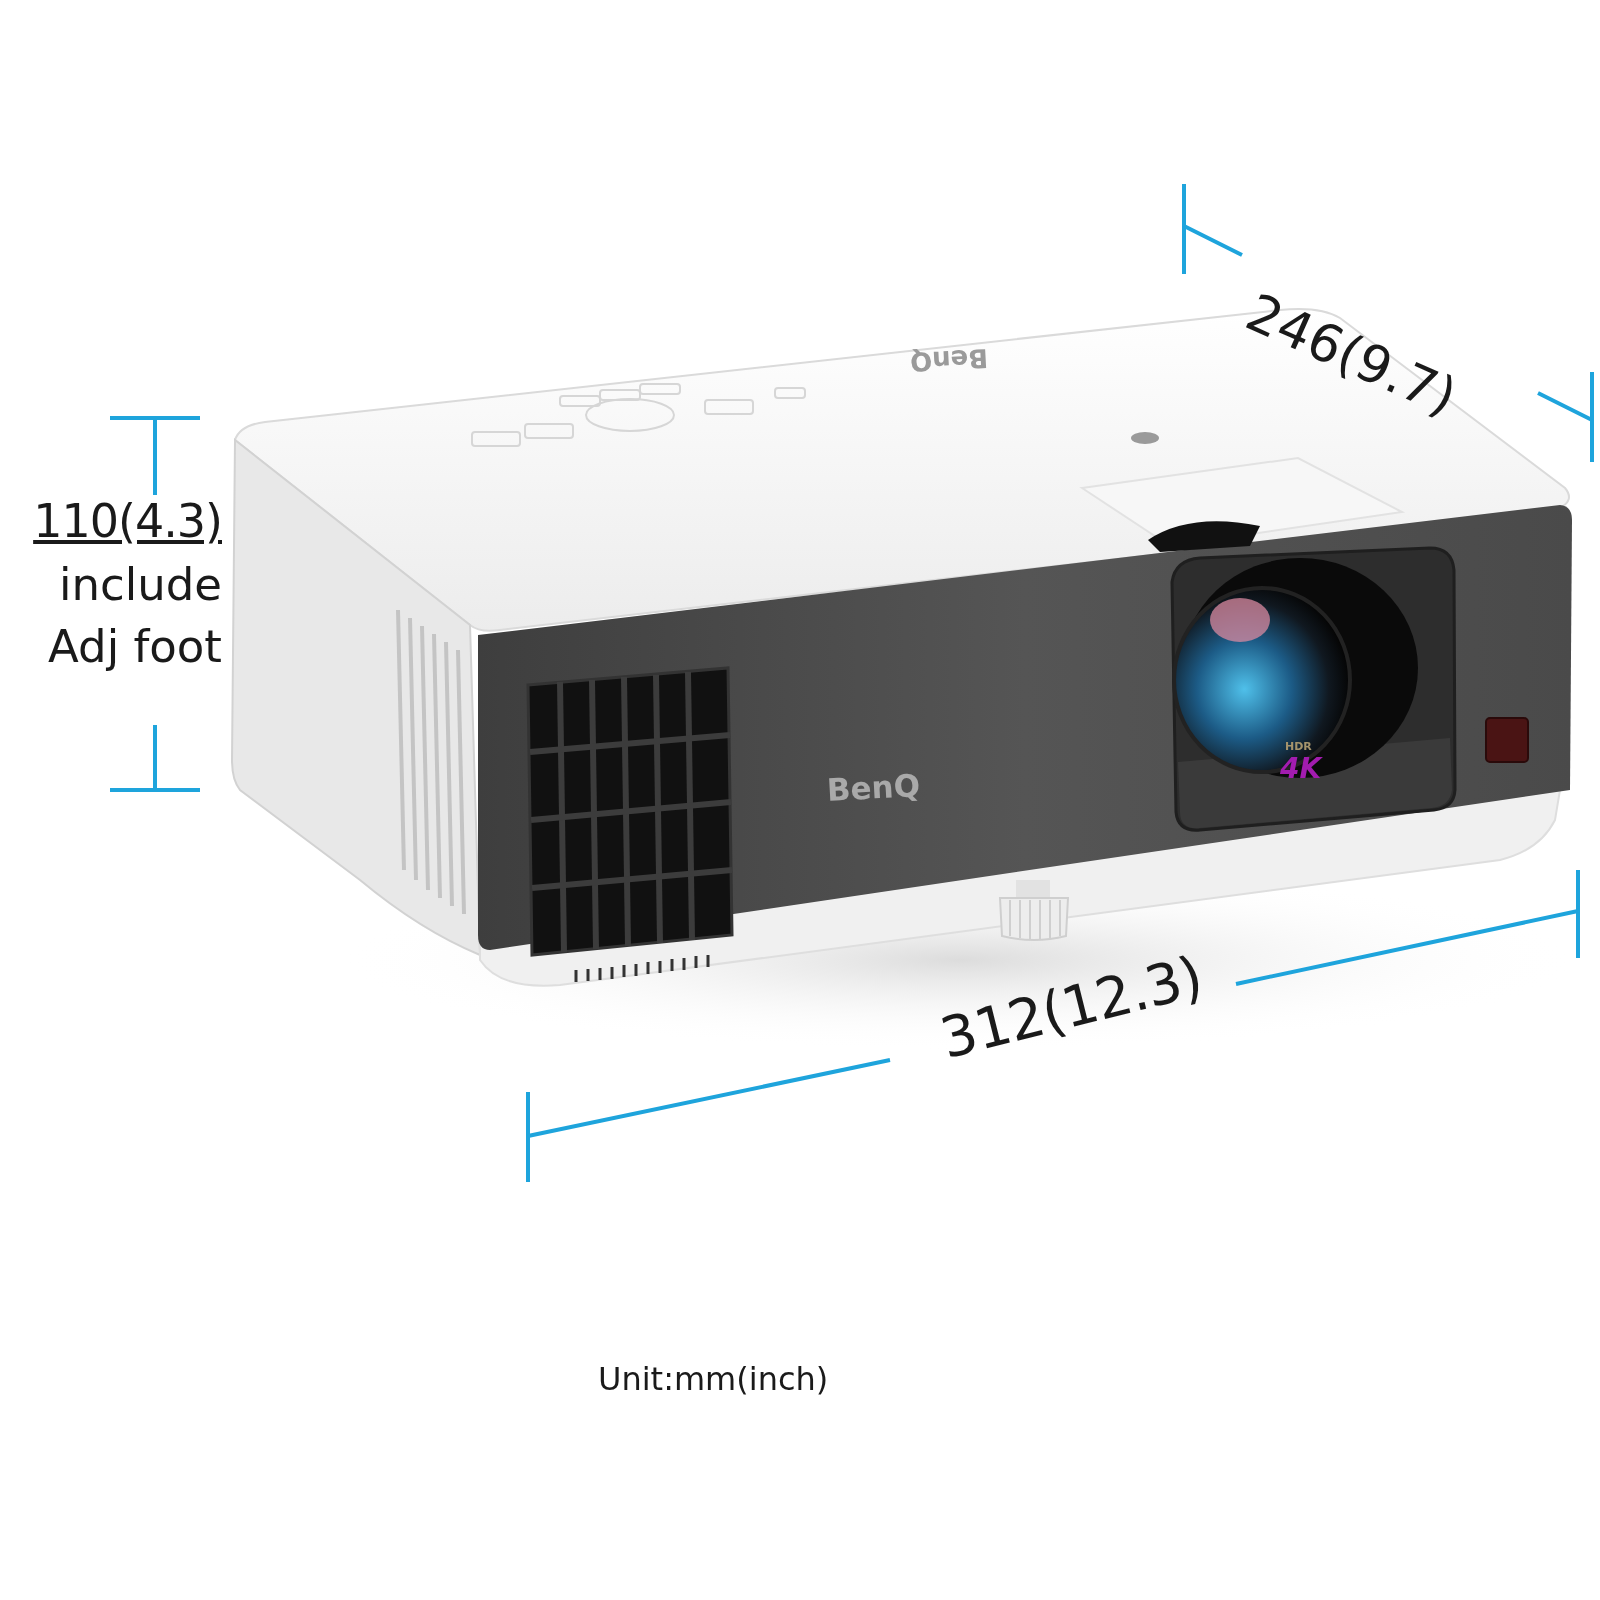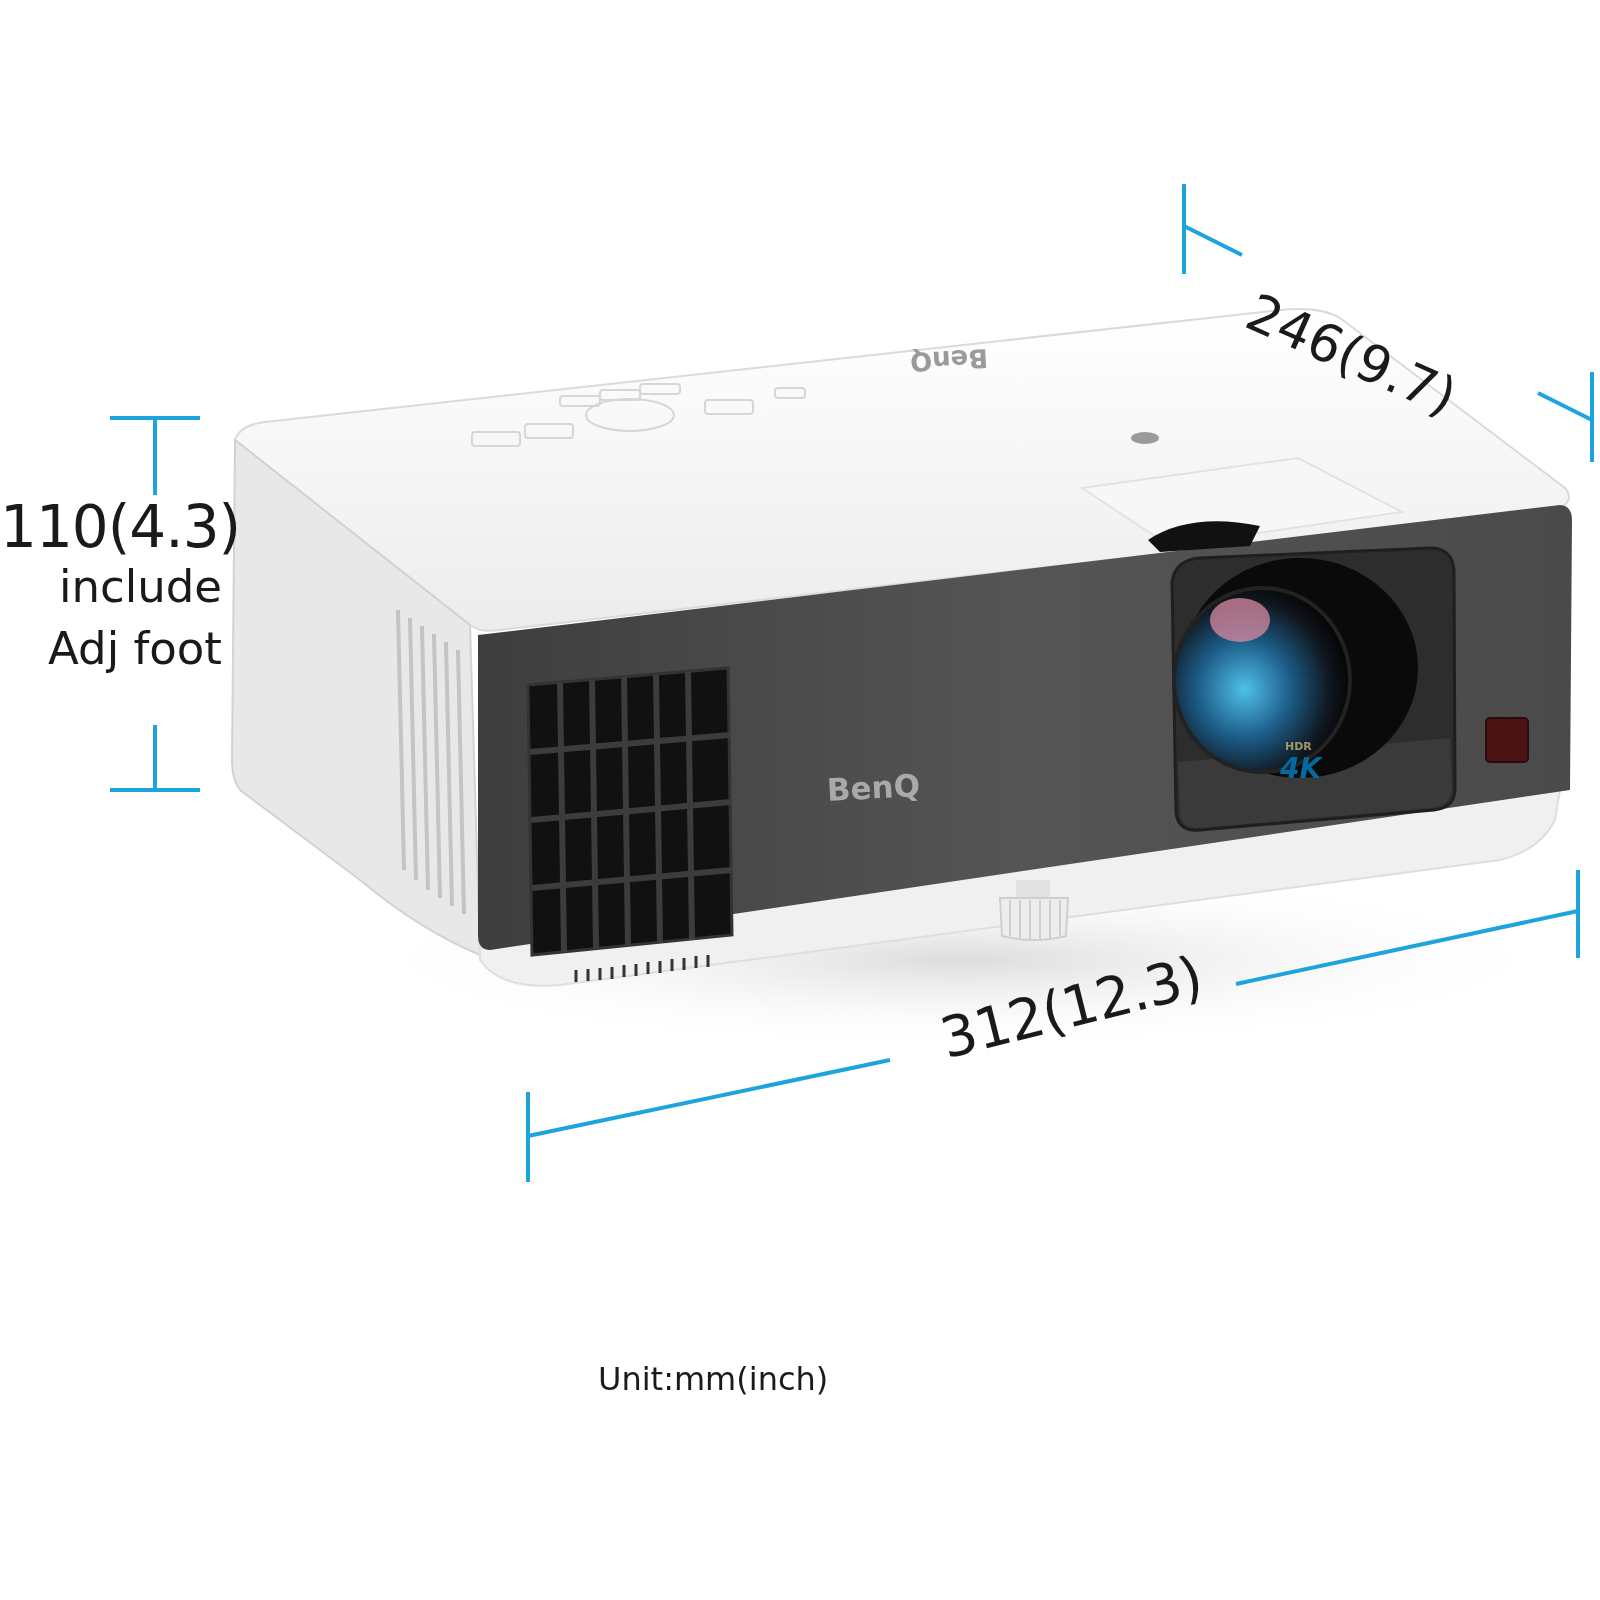--- a/index.html
+++ b/index.html
@@ -1,30 +1,30 @@
 <!DOCTYPE html>
 <html><head>
 <meta charset="utf-8">
 <style>
   html, body { margin:0; padding:0; background:#ffffff; }
   body { width:1600px; height:1600px; position:relative; overflow:hidden;
          font-family:"DejaVu Sans","Liberation Sans",sans-serif; color:#1a1a1a; }
   .stage { position:absolute; left:0; top:0; width:1600px; height:1600px; }
   .lbl { position:absolute; white-space:nowrap; color:#1a1a1a; }
   .height-label { left:0; top:498px; width:222px; text-align:right; line-height:1; }
-  .height-value { font-size:58px; letter-spacing:-1px; display:block; }
-  .height-note { font-size:45px; display:block; line-height:62px; }
+  .height-value { font-size:46px; letter-spacing:-1px; display:block;text-decoration:underline; }
+  .height-note { font-size:45px; display:block; margin-top:10px; line-height:62px; }
   .depth-label { left:1262px; top:282px; font-size:52px; transform:rotate(24deg); transform-origin:left top; }
   .width-label { left:934px; top:1008px; font-size:56px; transform:rotate(-14deg); transform-origin:left top; letter-spacing:-1px; }
   .unit-label { left:598px; top:1360px; font-size:32px; }
   .brand-front { position:absolute; left:826px; top:772px; font-size:31px; font-weight:bold; color:#a9a9a9;
                  transform:rotate(-3deg); transform-origin:left top; }
   .brand-top { position:absolute; left:910px; top:345px; font-size:26px; font-weight:bold; color:#9a9a9a;
                transform:rotate(177deg); transform-origin:center; }
-  .badge-4k { position:absolute; left:1280px; top:752px; font-size:28px; font-weight:bold; font-style:italic; color:#0369a1; }
+  .badge-4k { position:absolute; left:1280px; top:752px; font-size:28px; font-weight:bold; font-style:italic; color:#a21caf; }
   .badge-hdr { position:absolute; left:1285px; top:740px; font-size:11px; font-weight:bold; color:#a5946c; }
 </style>
 </head>
 <body>
 
 <div class="stage">
 
   <svg width="1600" height="1600" viewBox="0 0 1600 1600" style="position:absolute;left:0;top:0">
     <defs>
       <linearGradient id="topGrad" x1="0" y1="0" x2="0" y2="1">

